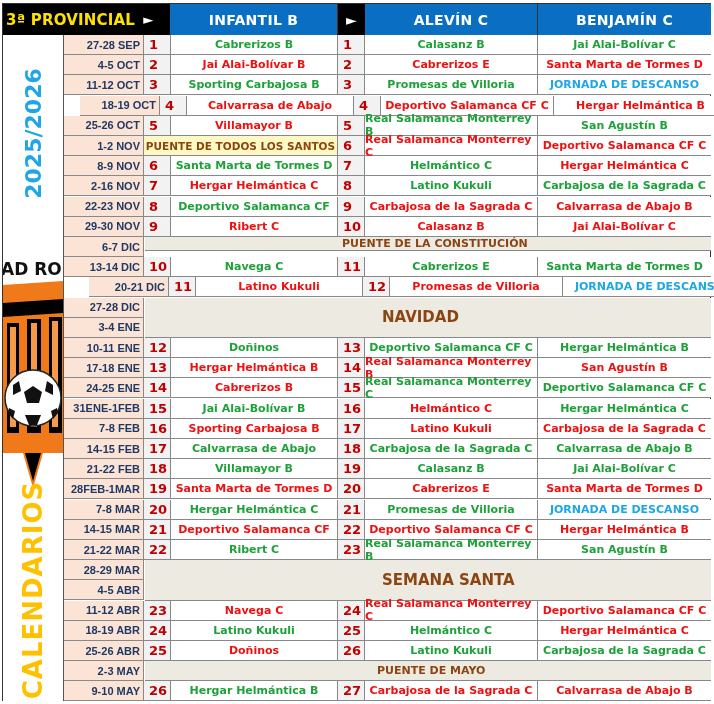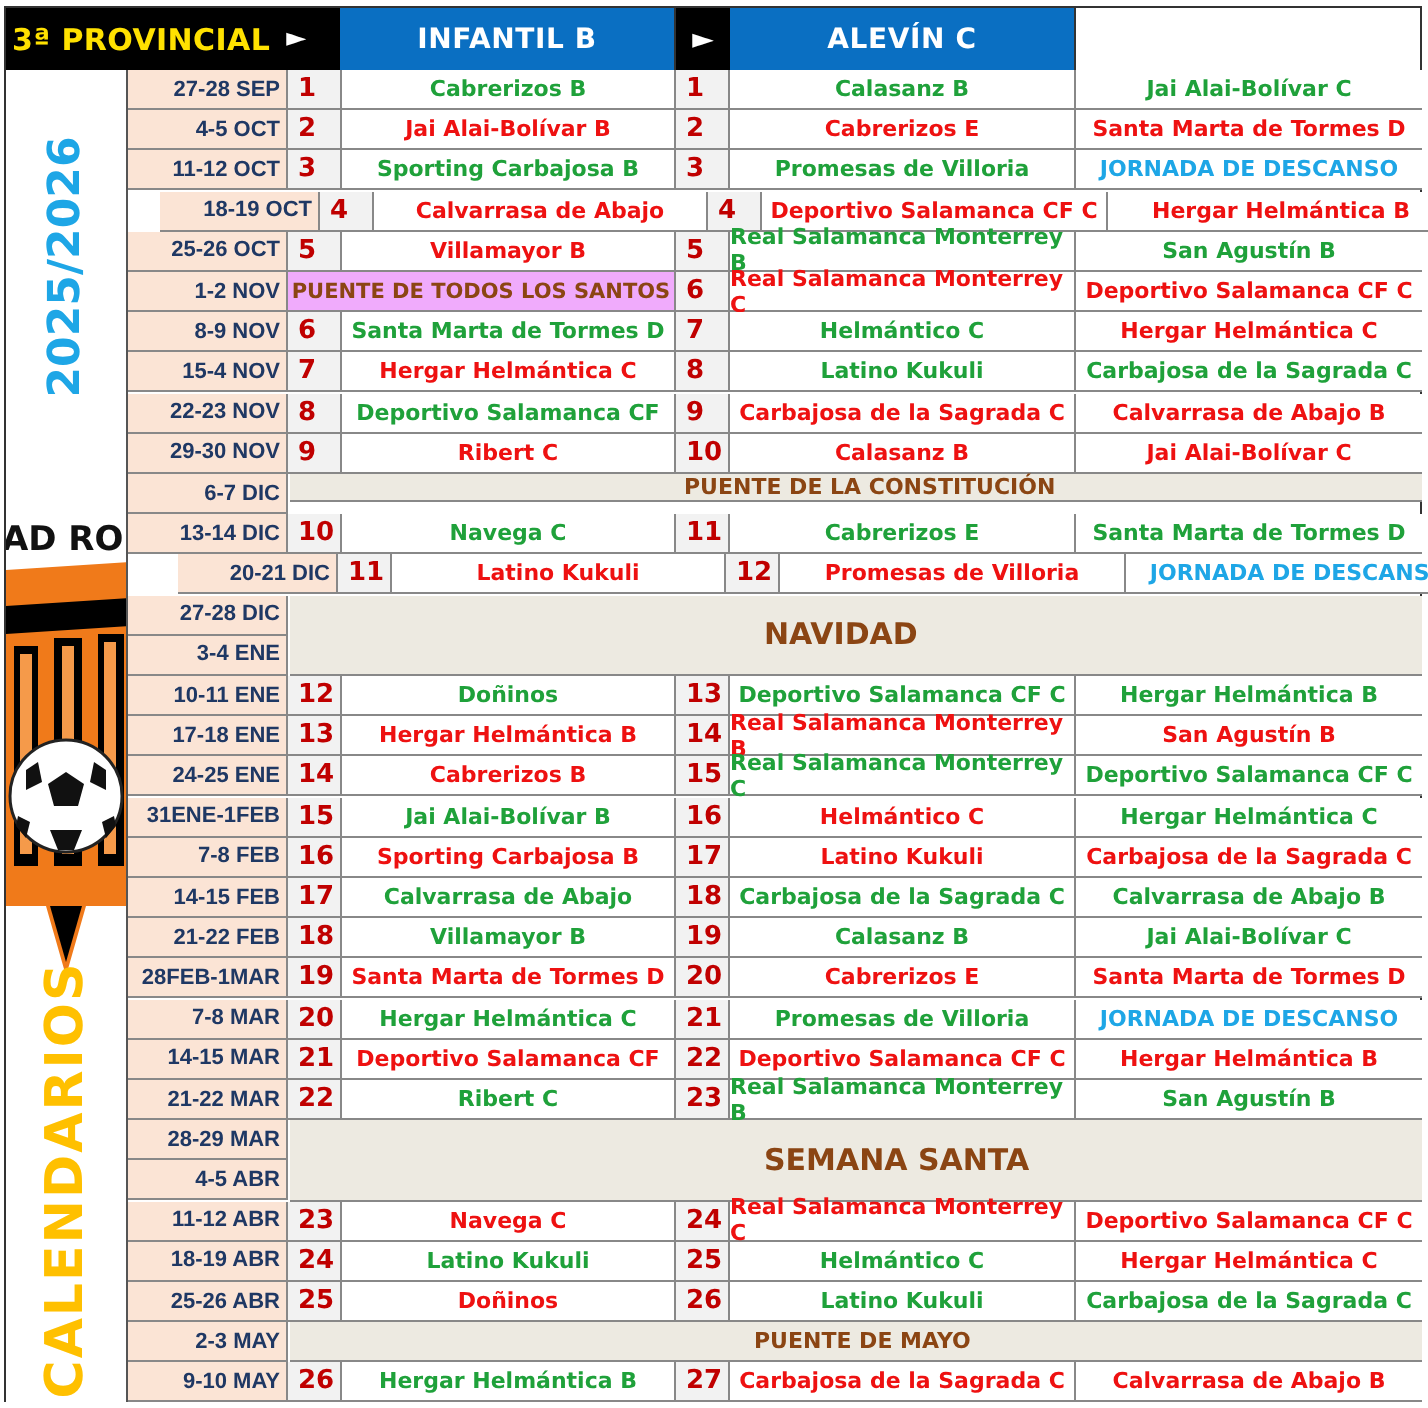--- a/index.html
+++ b/index.html
@@ -32,20 +32,21 @@
 <body>
 
 <div class="sheet">
   <div class="hdr hdr-prov">
     <span>3ª PROVINCIAL</span>
     <span class="arrow">►</span>
   </div>
   <div class="hdr hdr-team" style="left:167px;width:168px;">INFANTIL B</div>
   <div class="hdr hdr-arrow" style="left:335px;width:27px;">►</div>
   <div class="hdr hdr-team" style="left:362px;width:173px;">ALEVÍN C</div>
+  <div class="hdr hdr-team" style="left:535px;width:173px;border-right:none;">BENJAMÍN C</div>
 
   <div class="side">
     <div class="vtext vt-season">2025/2026</div>
     <div class="crest">
       <svg width="61" height="250" viewBox="0 0 61 250">
         <text x="-2" y="22" font-family="DejaVu Sans, sans-serif" font-weight="bold" font-size="17" fill="#111">AD RO</text>
         <polygon points="0,32 61,28 61,200 40,200 30,235 20,200 0,200" fill="#f07a1a"></polygon>
         <polygon points="0,50 61,46 61,60 0,64" fill="#000"></polygon>
         <rect x="4" y="70" width="12" height="110" fill="#000"></rect>
         <rect x="24" y="66" width="14" height="114" fill="#000"></rect>
@@ -102,35 +103,35 @@
       <div class="row" style="top: 111.8px;">
         <div class="c c-date">25-26 OCT</div>
         <div class="c c-num">5</div>
         <div class="c c-team w-inf red">Villamayor B</div>
         <div class="c c-num">5</div>
         <div class="c c-team w-ale green">Real Salamanca Monterrey B</div>
         <div class="c c-team w-ben green">San Agustín B</div>
       </div>
       <div class="row" style="top: 132px;">
         <div class="c c-date">1-2 NOV</div>
-        <div class="c c-team" style="width: 194px; background: #f0abfc; color: rgb(139, 69, 19); font-size: 10.5px; text-align: right;">PUENTE DE TODOS LOS SANTOS</div>
+        <div class="c c-team" style="width: 194px; background: #fef9c3; color: rgb(139, 69, 19); font-size: 10.5px; text-align: right;">PUENTE DE TODOS LOS SANTOS</div>
         <div class="c c-num">6</div>
         <div class="c c-team w-ale red">Real Salamanca Monterrey C</div>
         <div class="c c-team w-ben red">Deportivo Salamanca CF C</div>
       </div>
       <div class="row" style="top: 152.2px;">
         <div class="c c-date">8-9 NOV</div>
         <div class="c c-num">6</div>
         <div class="c c-team w-inf green">Santa Marta de Tormes D</div>
         <div class="c c-num">7</div>
         <div class="c c-team w-ale green">Helmántico C</div>
         <div class="c c-team w-ben red">Hergar Helmántica C</div>
       </div>
       <div class="row" style="top: 172.4px;">
-        <div class="c c-date">15-4 NOV</div>
+        <div class="c c-date">2-16 NOV</div>
         <div class="c c-num">7</div>
         <div class="c c-team w-inf red">Hergar Helmántica C</div>
         <div class="c c-num">8</div>
         <div class="c c-team w-ale green">Latino Kukuli</div>
         <div class="c c-team w-ben green">Carbajosa de la Sagrada C</div>
       </div>
       <div class="row" style="top: 192.6px;">
         <div class="c c-date">22-23 NOV</div>
         <div class="c c-num">8</div>
         <div class="c c-team w-inf green">Deportivo Salamanca CF</div>

